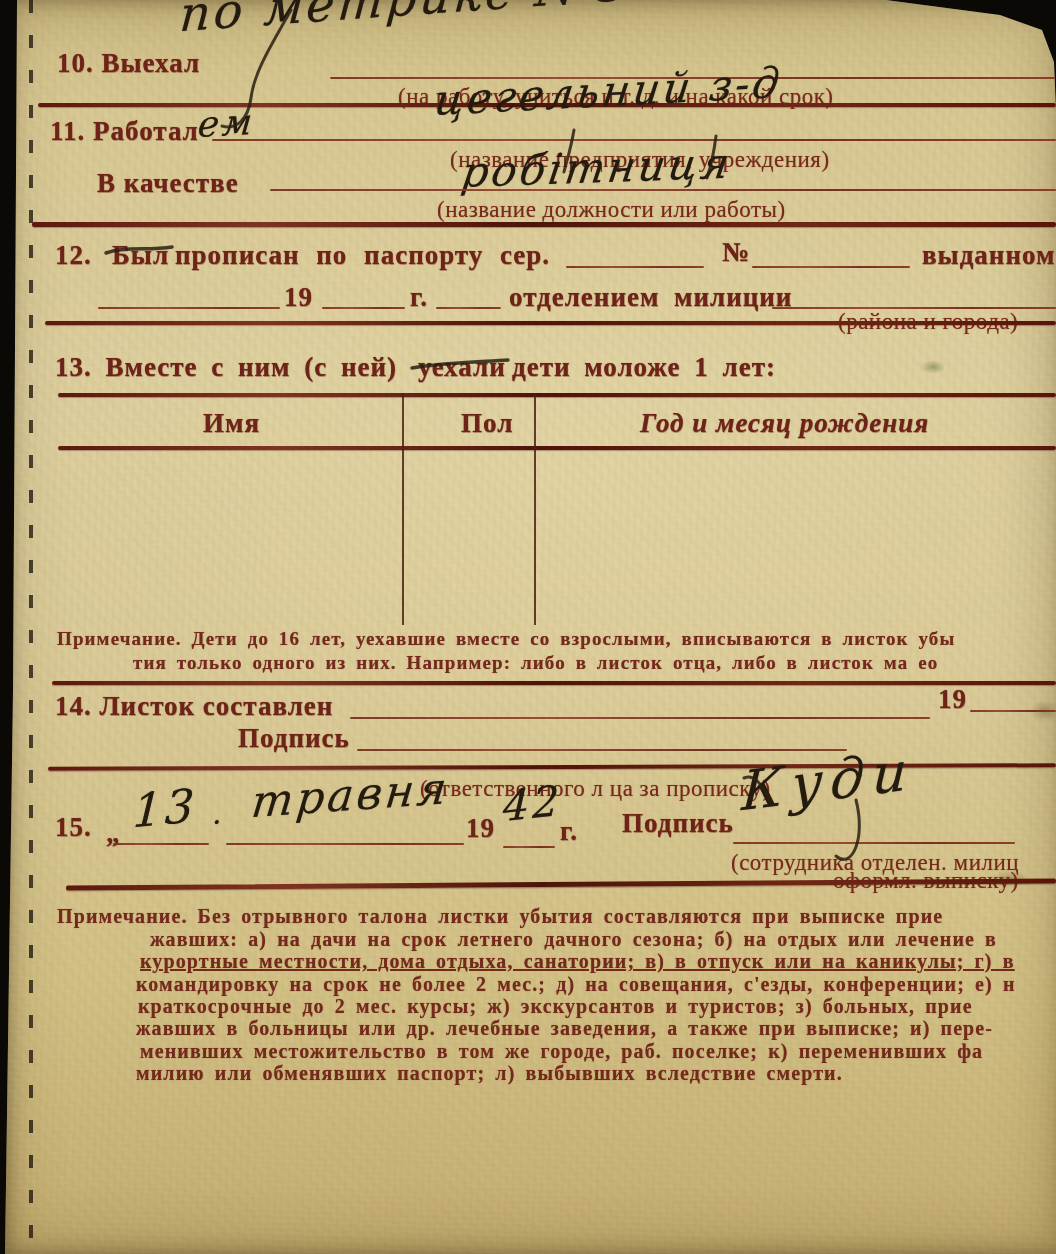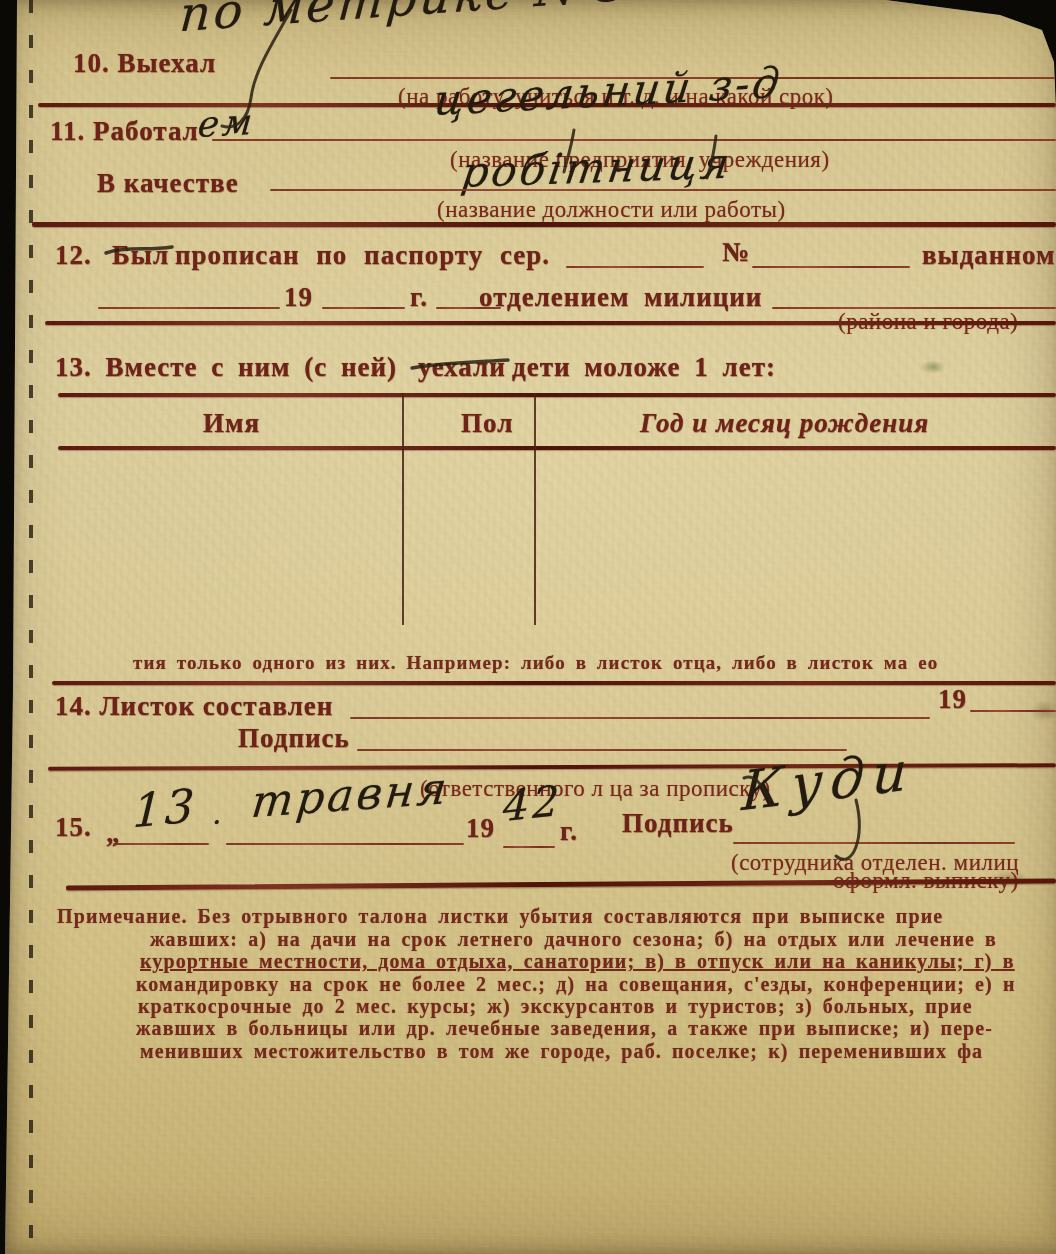--- a/index.html
+++ b/index.html
@@ -45,21 +45,21 @@
   <div class="paper">
     <div class="grain"></div>
     <div class="perf"></div>
 
     <div class="stain" style="left:920px;top:360px;width:26px;height:14px;background:radial-gradient(rgba(70,100,45,.45),rgba(0,0,0,0) 70%);"></div>
     <div class="stain" style="left:1030px;top:700px;width:30px;height:22px;background:radial-gradient(rgba(100,80,40,.4),rgba(0,0,0,0) 70%);"></div>
     <div class="stain" style="left:990px;top:870px;width:40px;height:18px;background:radial-gradient(rgba(95,75,35,.35),rgba(0,0,0,0) 70%);"></div>
 
     <span class="abs hw" style="left:180px;top:-14px;font-size:48px;transform:rotate(-4deg) skewX(-8deg);">по метрике N 327557</span>
 
-    <span class="abs print" style="left:57px;top:48px;margin-left:16px;">10. Выехал</span>
+    <span class="abs print" style="left:57px;top:48px;">10. Выехал</span>
     <div class="rule" style="left:330px;top:77px;width:726px;"></div>
     <span class="abs cap" style="left:398px;top:84px;">(на работу, учиться и т. д. и на какой срок)</span>
     <div class="bar" style="left:38px;top:103px;width:1018px;"></div>
 
     <span class="abs print" style="left:50px;top:116px;">11. Работал</span>
     <span class="abs hw" style="left:198px;top:104px;font-size:36px;transform:rotate(-3deg) skewX(-8deg);">ем</span>
     <span class="abs hw" style="left:435px;top:76px;font-size:42px;transform:rotate(-3deg) skewX(-10deg);">цегельний з-д</span>
     <div class="rule" style="left:212px;top:139px;width:844px;"></div>
     <span class="abs cap" style="left:450px;top:147px;">(название предприятия, учреждения)</span>
     <span class="abs print" style="left:97px;top:168px;">В качестве</span>
@@ -73,37 +73,38 @@
     <span class="abs print" style="left:175px;top:240px;word-spacing:9px;">прописан по паспорту сер.</span>
     <div class="rule" style="left:566px;top:266px;width:138px;"></div>
     <span class="abs print" style="left:722px;top:237px;">№</span>
     <div class="rule" style="left:752px;top:266px;width:158px;"></div>
     <span class="abs print" style="left:922px;top:240px;">выданном</span>
     <div class="rule" style="left:98px;top:307px;width:182px;"></div>
     <span class="abs print" style="left:284px;top:282px;">19</span>
     <div class="rule" style="left:322px;top:307px;width:83px;"></div>
     <span class="abs print" style="left:410px;top:282px;">г.</span>
     <div class="rule" style="left:436px;top:307px;width:65px;"></div>
-    <span class="abs print" style="left:479px;top:282px;word-spacing:7px;">отделением милиции</span>
+    <span class="abs print" style="left:509px;top:282px;word-spacing:7px;">отделением милиции</span>
     <div class="rule" style="left:772px;top:307px;width:284px;"></div>
     <span class="abs cap" style="left:838px;top:309px;">(района и города)</span>
     <div class="bar" style="left:45px;top:321px;width:1011px;"></div>
 
     <span class="abs print" style="left:55px;top:352px;word-spacing:6px;">13. Вместе с ним (с ней)</span>
     <span class="abs print" style="left:418px;top:352px;">уехали</span>
     <span class="abs print" style="left:512px;top:352px;word-spacing:6px;">дети моложе 1 лет:</span>
 
     <div class="bar" style="left:58px;top:393px;width:998px;"></div>
     <span class="abs print" style="left:203px;top:408px;">Имя</span>
     <span class="abs print" style="left:441px;top:408px;margin-left:20px;">Пол</span>
     <span class="abs print" style="left:640px;top:408px;font-style:italic;">Год и месяц рождения</span>
     <div class="bar" style="left:58px;top:446px;width:998px;"></div>
     <div class="vline" style="left:402px;top:393px;height:232px;"></div>
     <div class="vline" style="left:534px;top:393px;height:232px;"></div>
 
+    <span class="abs fn small" style="left:57px;top:628px;font-size:19px;">Примечание. Дети до 16 лет, уехавшие вместе со взрослыми, вписываются в листок убы</span>
     <span class="abs fn small" style="left:133px;top:652px;font-size:19px;">тия только одного из них. Например: либо в листок отца, либо в листок ма ео</span>
     <div class="bar" style="left:52px;top:681px;width:1004px;"></div>
 
     <span class="abs print" style="left:55px;top:691px;">14. Листок составлен</span>
     <div class="rule" style="left:350px;top:717px;width:580px;"></div>
     <span class="abs print" style="left:938px;top:684px;">19</span>
     <div class="rule" style="left:970px;top:710px;width:86px;"></div>
     <span class="abs print" style="left:238px;top:723px;">Подпись</span>
     <div class="rule" style="left:357px;top:749px;width:490px;"></div>
     <span class="abs cap" style="left:420px;top:776px;">(ответственного л ца за прописку)</span>
@@ -127,20 +128,21 @@
     <span class="abs cap" style="left:833px;top:868px;">оформл. выписку)</span>
     <div class="bar" style="left:66px;top:882px;width:990px;height:5px;transform:rotate(-0.4deg);"></div>
 
     <span class="abs fn" style="left:57px;top:905px;">Примечание. Без отрывного талона листки убытия составляются при выписке прие</span>
     <span class="abs fn" style="left:150px;top:928px;">жавших: а) на дачи на срок летнего дачного сезона; б) на отдых или лечение в</span>
     <span class="abs fn" style="left:140px;top:950px;text-decoration:underline;">курортные местности, дома отдыха, санатории; в) в отпуск или на каникулы; г) в</span>
     <span class="abs fn" style="left:136px;top:973px;">командировку на срок не более 2 мес.; д) на совещания, с'езды, конференции; е) н</span>
     <span class="abs fn" style="left:138px;top:995px;">краткосрочные до 2 мес. курсы; ж) экскурсантов и туристов; з) больных, прие</span>
     <span class="abs fn" style="left:136px;top:1017px;text-align:center;">жавших в больницы или др. лечебные заведения, а также при выписке; и) пере-</span>
     <span class="abs fn" style="left:140px;top:1040px;">менивших местожительство в том же городе, раб. поселке; к) переменивших фа</span>
+    <span class="abs fn" style="left:136px;top:1062px;">милию или обменявших паспорт; л) выбывших вследствие смерти.</span>
 
     <svg class="ink" width="1056" height="1254" viewBox="0 0 1056 1254">
       <g fill="none" stroke="#2a2013" stroke-width="3" stroke-linecap="round" opacity="0.85">
         <path d="M291,10 C272,44 254,72 251,98 C248,120 236,130 222,126"></path>
         <path d="M574,130 C571,148 567,160 564,172"></path>
         <path d="M716,136 C714,152 711,166 707,178"></path>
         <path d="M106,253 C126,246 148,251 172,247" stroke-width="3.5"></path>
         <path d="M412,368 C442,363 478,362 508,360" stroke-width="3.5"></path>
         <path d="M856,800 C866,838 852,870 836,856"></path>
         <path d="M770,800 C760,782 754,774 744,778"></path>

